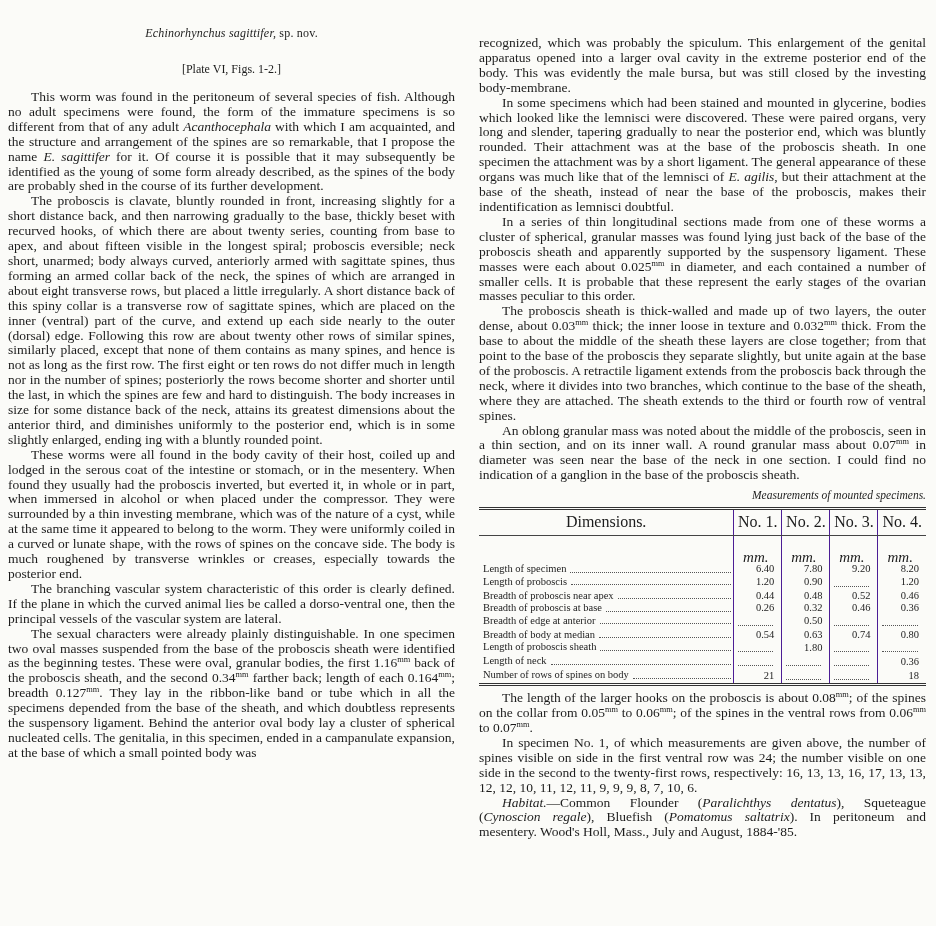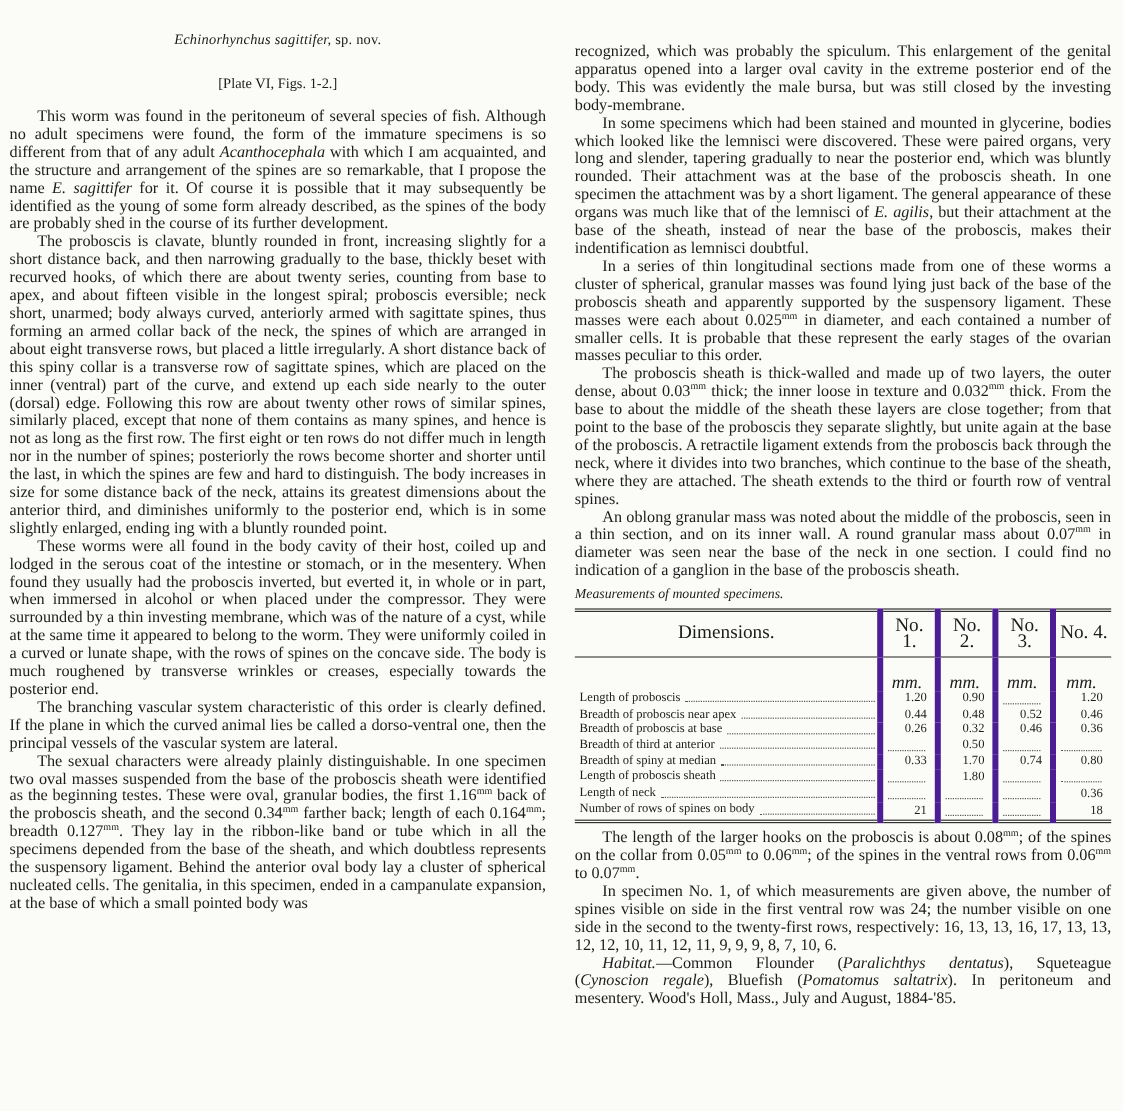--- a/index.html
+++ b/index.html
@@ -12,27 +12,27 @@
   .page{display:flex;gap:24px;padding:4px 10px 0 8px;box-sizing:border-box;height:100%;}
   .column{flex:1;min-width:0;}
   .article-title{text-align:center;font-size:12px;margin:22px 0 0;letter-spacing:.2px;}
   .plate-caption{text-align:center;font-size:12px;margin:21px 0 13px;}
   .it{font-style:italic;}
   p.para{margin:0;text-indent:1.7em;text-align:justify;font-size:13.5px;line-height:14.9px;}
   p.para.noindent{text-indent:0;margin-top:32px;}
   sup{font-size:62%;line-height:0;}
   
   .table-block{margin:6px 0 5px;}
-  .table-caption{text-align:left;font-style:italic;font-size:11.5px;margin:4px 0 6px;}
+  .table-caption{text-align:right;font-style:italic;font-size:11.5px;margin:4px 0 6px;}
   table.meas-table{width:100%;border-collapse:collapse;table-layout:fixed;
     border-top:3px double #333;border-bottom:3px double #333;
     font-size:10.5px;line-height:12.5px;}
   table.meas-table th{font-weight:normal;font-size:16px;text-align:center;
     border-bottom:1px solid #444;padding:6px 2px;}
-  table.meas-table th + th, table.meas-table td.vcol{border-left:5px solid #4c1d95;}
+  table.meas-table th + th, table.meas-table td.vcol{border-left:1px solid #4c1d95;}
   td.dim-cell{display:flex;align-items:flex-end;padding:0 0 0 4px;white-space:nowrap;overflow:hidden;}
   td.dim-cell .lbl{white-space:nowrap;}
   td.dim-cell .leader{flex:1;border-bottom:1px dotted #555;margin:0 2px 3px 4px;min-width:6px;}
   td.val-cell{text-align:right;padding:0 7px 0 2px;}
   td.val-cell .dotfill{display:block;border-bottom:1px dotted #555;margin:0 1px 3px 2px;height:10px;}
   tr.units-row td{font-style:italic;text-align:center;padding:15px 4px 0 0;font-size:15px;}
 </style>
 </head>
 <body>
 
@@ -83,20 +83,30 @@
         <tbody id="meas-body">
             <tr class="units-row">
               <td></td>
               <td class="vcol">mm.</td>
               <td class="vcol">mm.</td>
               <td class="vcol">mm.</td>
               <td class="vcol">mm.</td>
             </tr>
             <tr>
               <td class="dim-cell">
+                <span class="lbl">Length of specimen</span>
+                <span class="leader"></span>
+              </td>
+              <td class="val-cell vcol">6.40</td>
+              <td class="val-cell vcol">7.80</td>
+              <td class="val-cell vcol">9.20</td>
+              <td class="val-cell vcol">8.20</td>
+            </tr>
+            <tr>
+              <td class="dim-cell">
                 <span class="lbl">Length of proboscis</span>
                 <span class="leader"></span>
               </td>
               <td class="val-cell vcol">1.20</td>
               <td class="val-cell vcol">0.90</td>
               <td class="val-cell vcol">
                 <span class="dotfill"></span>
               </td>
               <td class="val-cell vcol">1.20</td>
             </tr>
@@ -115,41 +125,41 @@
                 <span class="lbl">Breadth of proboscis at base</span>
                 <span class="leader"></span>
               </td>
               <td class="val-cell vcol">0.26</td>
               <td class="val-cell vcol">0.32</td>
               <td class="val-cell vcol">0.46</td>
               <td class="val-cell vcol">0.36</td>
             </tr>
             <tr>
               <td class="dim-cell">
-                <span class="lbl">Breadth of third at anterior</span>
+                <span class="lbl">Breadth of edge at anterior</span>
                 <span class="leader"></span>
               </td>
               <td class="val-cell vcol">
                 <span class="dotfill"></span>
               </td>
               <td class="val-cell vcol">0.50</td>
               <td class="val-cell vcol">
                 <span class="dotfill"></span>
               </td>
               <td class="val-cell vcol">
                 <span class="dotfill"></span>
               </td>
             </tr>
             <tr>
               <td class="dim-cell">
-                <span class="lbl">Breadth of spiny at median</span>
-                <span class="leader"></span>
-              </td>
-              <td class="val-cell vcol">0.33</td>
-              <td class="val-cell vcol">1.70</td>
+                <span class="lbl">Breadth of body at median</span>
+                <span class="leader"></span>
+              </td>
+              <td class="val-cell vcol">0.54</td>
+              <td class="val-cell vcol">0.63</td>
               <td class="val-cell vcol">0.74</td>
               <td class="val-cell vcol">0.80</td>
             </tr>
             <tr>
               <td class="dim-cell">
                 <span class="lbl">Length of proboscis sheath</span>
                 <span class="leader"></span>
               </td>
               <td class="val-cell vcol">
                 <span class="dotfill"></span>

